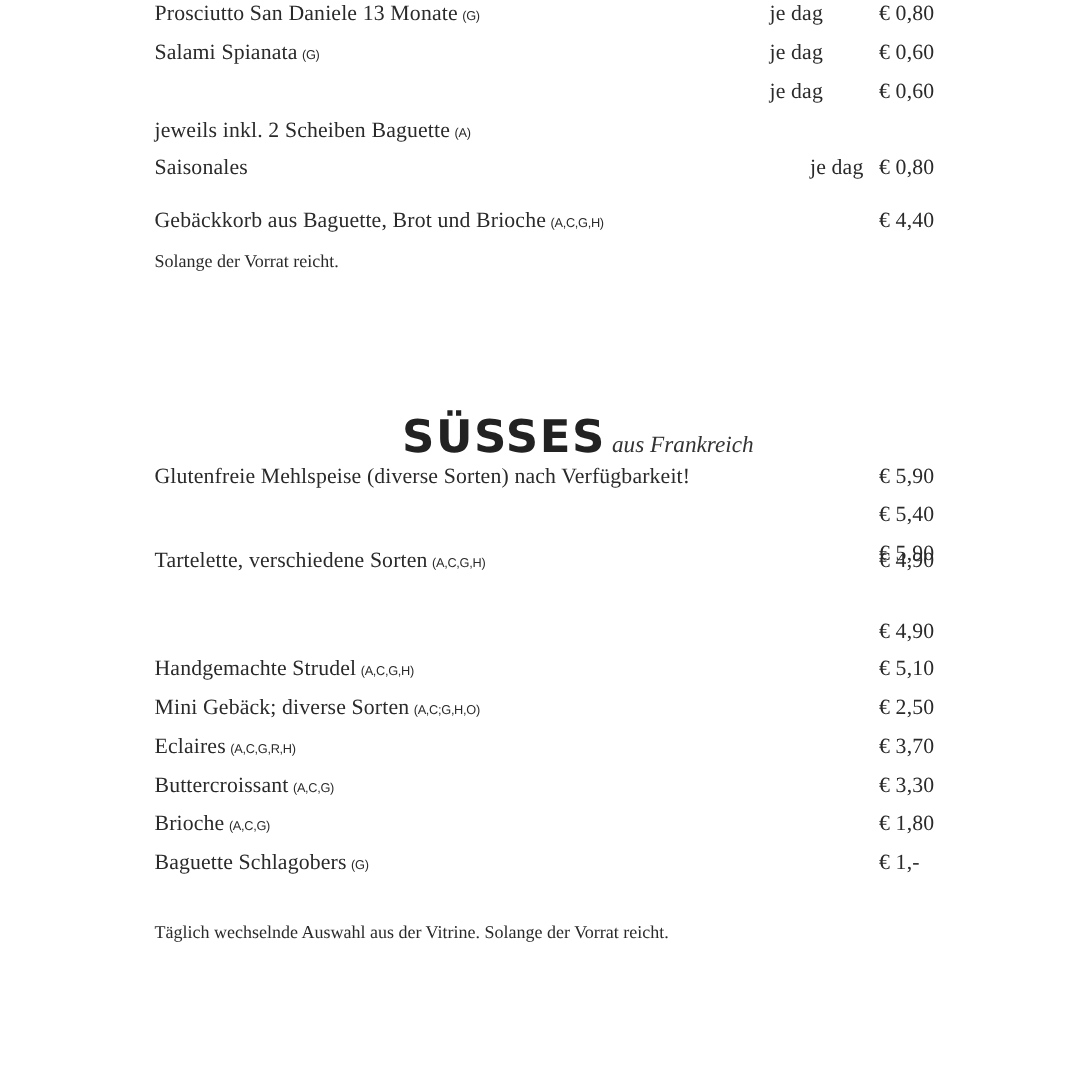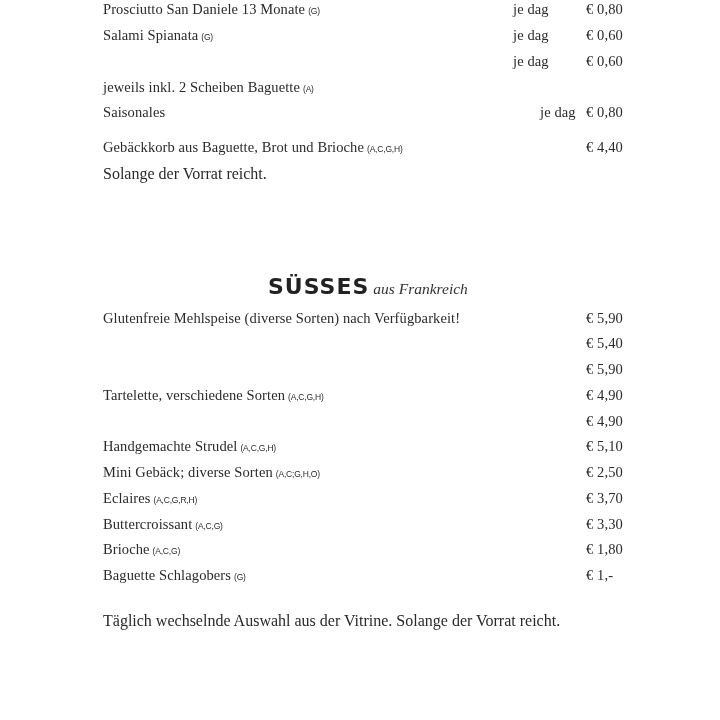--- a/index.html
+++ b/index.html
@@ -13,29 +13,29 @@
     font-family: "Liberation Serif", "DejaVu Serif", serif; letter-spacing: 0.1px;
   }
   .row .name { position: absolute; left: 0; top: 0; }
   .row .allergen {
     font-family: "Liberation Sans", "DejaVu Sans", sans-serif;
     font-size: 8.5px; margin-left: 3px; letter-spacing: -0.2px;
   }
   .row .unit { position: absolute; top: 0; }
   .row .price { position: absolute; left: 483px; top: 0; }
   .note {
-    position: absolute; left: 103px; font-size: 16px; line-height: 16px;
+    position: absolute; left: 103px; font-size: 12px; line-height: 16px;
     font-family: "Liberation Serif", "DejaVu Serif", serif; white-space: nowrap;
   }
   .heading {
     position: absolute; left: 268px; top: 274px; height: 32px; white-space: nowrap;
   }
   .heading .bold {
     font-family: "DejaVu Sans", "Liberation Sans", sans-serif; font-weight: bold;
-    font-size: 22px; letter-spacing: 1px; color: #222;
+    font-size: 30px; letter-spacing: 1px; color: #222;
   }
   .heading .sub {
     font-family: Liberation Serif, serif; font-style: italic;
     font-size: 15.5px; margin-left: 4px; color: #333;
   }
 </style>
 </head>
 <body>
 
 <div>
@@ -76,21 +76,21 @@
   <div class="row" style="top:307px">
     <span class="name"><span>Glutenfreie Mehlspeise (diverse Sorten) nach Verfügbarkeit!</span></span>
     <span class="price">€ 5,90</span>
   </div>
   <div class="row" style="top:332px">
     <span class="price">€ 5,40</span>
   </div>
   <div class="row" style="top:358px">
     <span class="price">€ 5,90</span>
   </div>
-  <div class="row" style="top:384px">
+  <div class="row" style="top:363px">
     <span class="name"><span>Tartelette, verschiedene Sorten</span><span class="allergen">(A,C,G,H)</span></span>
     <span class="price">€ 4,90</span>
   </div>
   <div class="row" style="top:410px">
     <span class="price">€ 4,90</span>
   </div>
   <div class="row" style="top:435px">
     <span class="name"><span>Handgemachte Strudel</span><span class="allergen">(A,C,G,H)</span></span>
     <span class="price">€ 5,10</span>
   </div>

